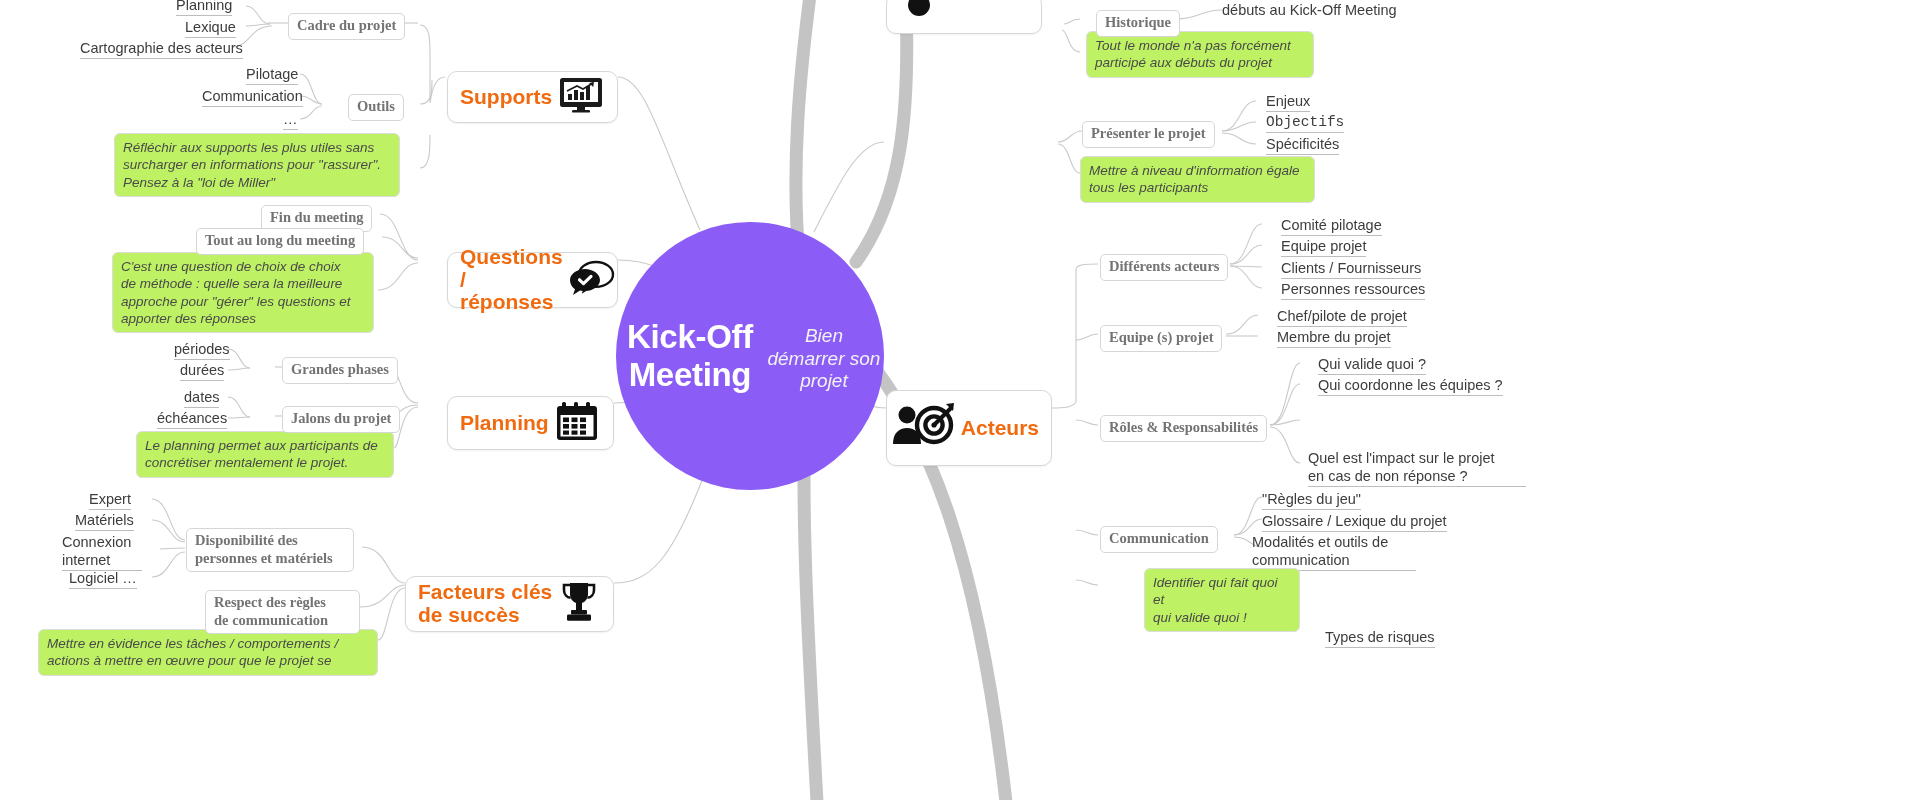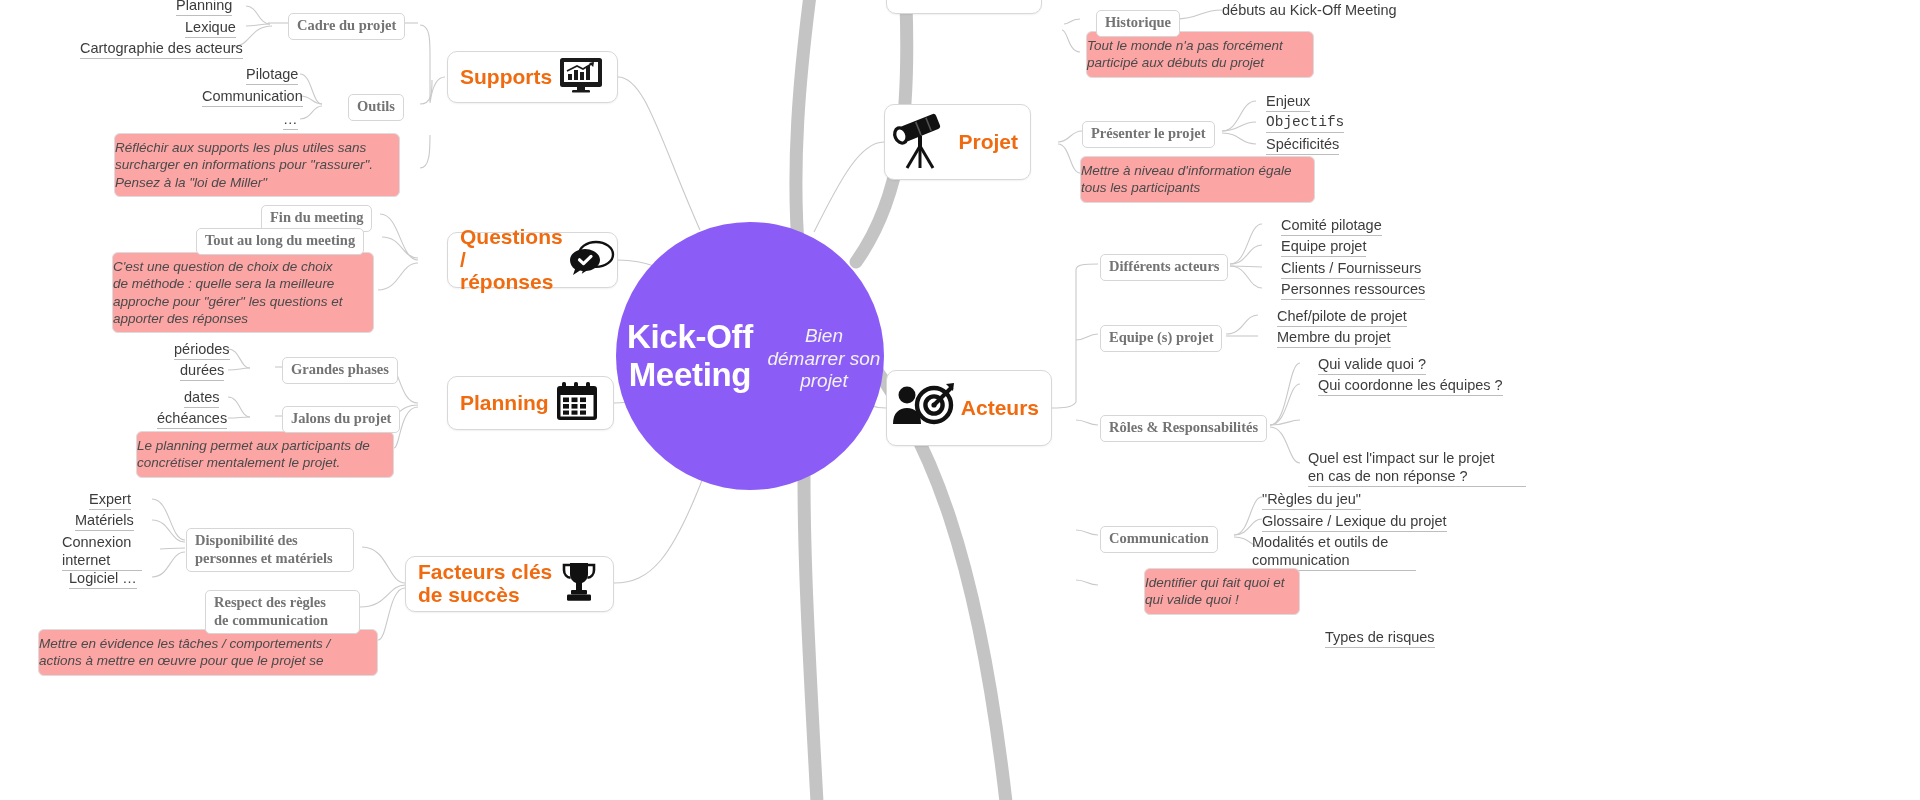--- a/index.html
+++ b/index.html
@@ -51,20 +51,21 @@
   .branch {
     position: absolute;
     background: #ffffff;
     border: 1px solid #d8d8d8;
     border-radius: 10px;
     box-shadow: 0 1px 2px rgba(0,0,0,0.06);
     display: flex; align-items: center;
     padding: 16px 12px;
     gap: 7px;
     z-index: 20;
+    margin-top: 20px;
   }
   .branch-label {
     color: #f06a0f;
     font-weight: bold;
     font-size: 21px;
     line-height: 1.08;
     white-space: pre-line;
   }
   .branch .bicon { flex: 0 0 auto; display: block; }
   .branch.rev { flex-direction: row-reverse; }
@@ -95,24 +96,24 @@
     padding-bottom: 1px;
     white-space: nowrap;
     line-height: 1.25;
     z-index: 16;
   }
   .leaf.wrap { white-space: pre-line; }
 
   
   .note {
     position: absolute;
-    background: #fca5a5;
+    background: #bef264;
     border: 1px solid #dcdcdc;
     border-radius: 6px;
-    padding: 5px 0;
+    padding: 5px 8px;
     font-size: 13.5px;
     font-style: italic;
     color: #4a4a4a;
     line-height: 1.28;
     white-space: pre-line;
     z-index: 17;
   }
 </style>
 </head>
 <body>
@@ -337,38 +338,20 @@
         <circle cx="20" cy="10" r="11" fill="#111"></circle>
       </svg>
     </span>
   </div>
 
   <div class="pill" style="left:1096px; top:10px;">Historique</div>
   <div class="leaf" style="left:1222px; top:1px; border-bottom:none;">débuts au Kick-Off Meeting</div>
   <div class="note" style="left:1086px; top:31px; width:228px;">Tout le monde n'a pas forcément
 participé aux débuts du projet</div>
 
-  <div class="branch rev" style="left:884px; top:104px; width:147px; height:76px;">
-    <span class="branch-label">Projet</span>
-    <span class="bicon">
-      <svg width="62" height="60" viewBox="0 0 62 60">
-        <g transform="rotate(-22 31 22)">
-          <rect x="14" y="10" width="38" height="16" rx="3" fill="#111"></rect>
-          <ellipse cx="12" cy="18" rx="7.5" ry="9.5" fill="#111"></ellipse>
-          <ellipse cx="12" cy="18" rx="4.2" ry="6.2" fill="#ffffff"></ellipse>
-          <rect x="30" y="11" width="1.6" height="14" fill="#555"></rect>
-          <rect x="41" y="11" width="1.6" height="14" fill="#555"></rect>
-        </g>
-        <rect x="29" y="26" width="4" height="12" fill="#111"></rect>
-        <path d="M31 36 L18 58" stroke="#111" stroke-width="3" fill="none"></path>
-        <path d="M31 36 L44 58" stroke="#111" stroke-width="3" fill="none"></path>
-        <path d="M31 36 L31 58" stroke="#111" stroke-width="3" fill="none"></path>
-      </svg>
-    </span>
-  </div>
 
   <div class="pill" style="left:1082px; top:121px;">Présenter le projet</div>
   <div class="leaf" style="left:1266px; top:92px;">Enjeux</div>
   <div class="leaf" style="left:1266px; top:113px;font-family:Liberation Mono, monospace;">Objectifs</div>
   <div class="leaf" style="left:1266px; top:135px;">Spécificités</div>
 
   <div class="note" style="left:1080px; top:156px; width:235px;">Mettre à niveau d'information égale
 tous les participants</div>
 
   <div class="branch rev" style="left:886px; top:370px; width:166px; height:76px;">

